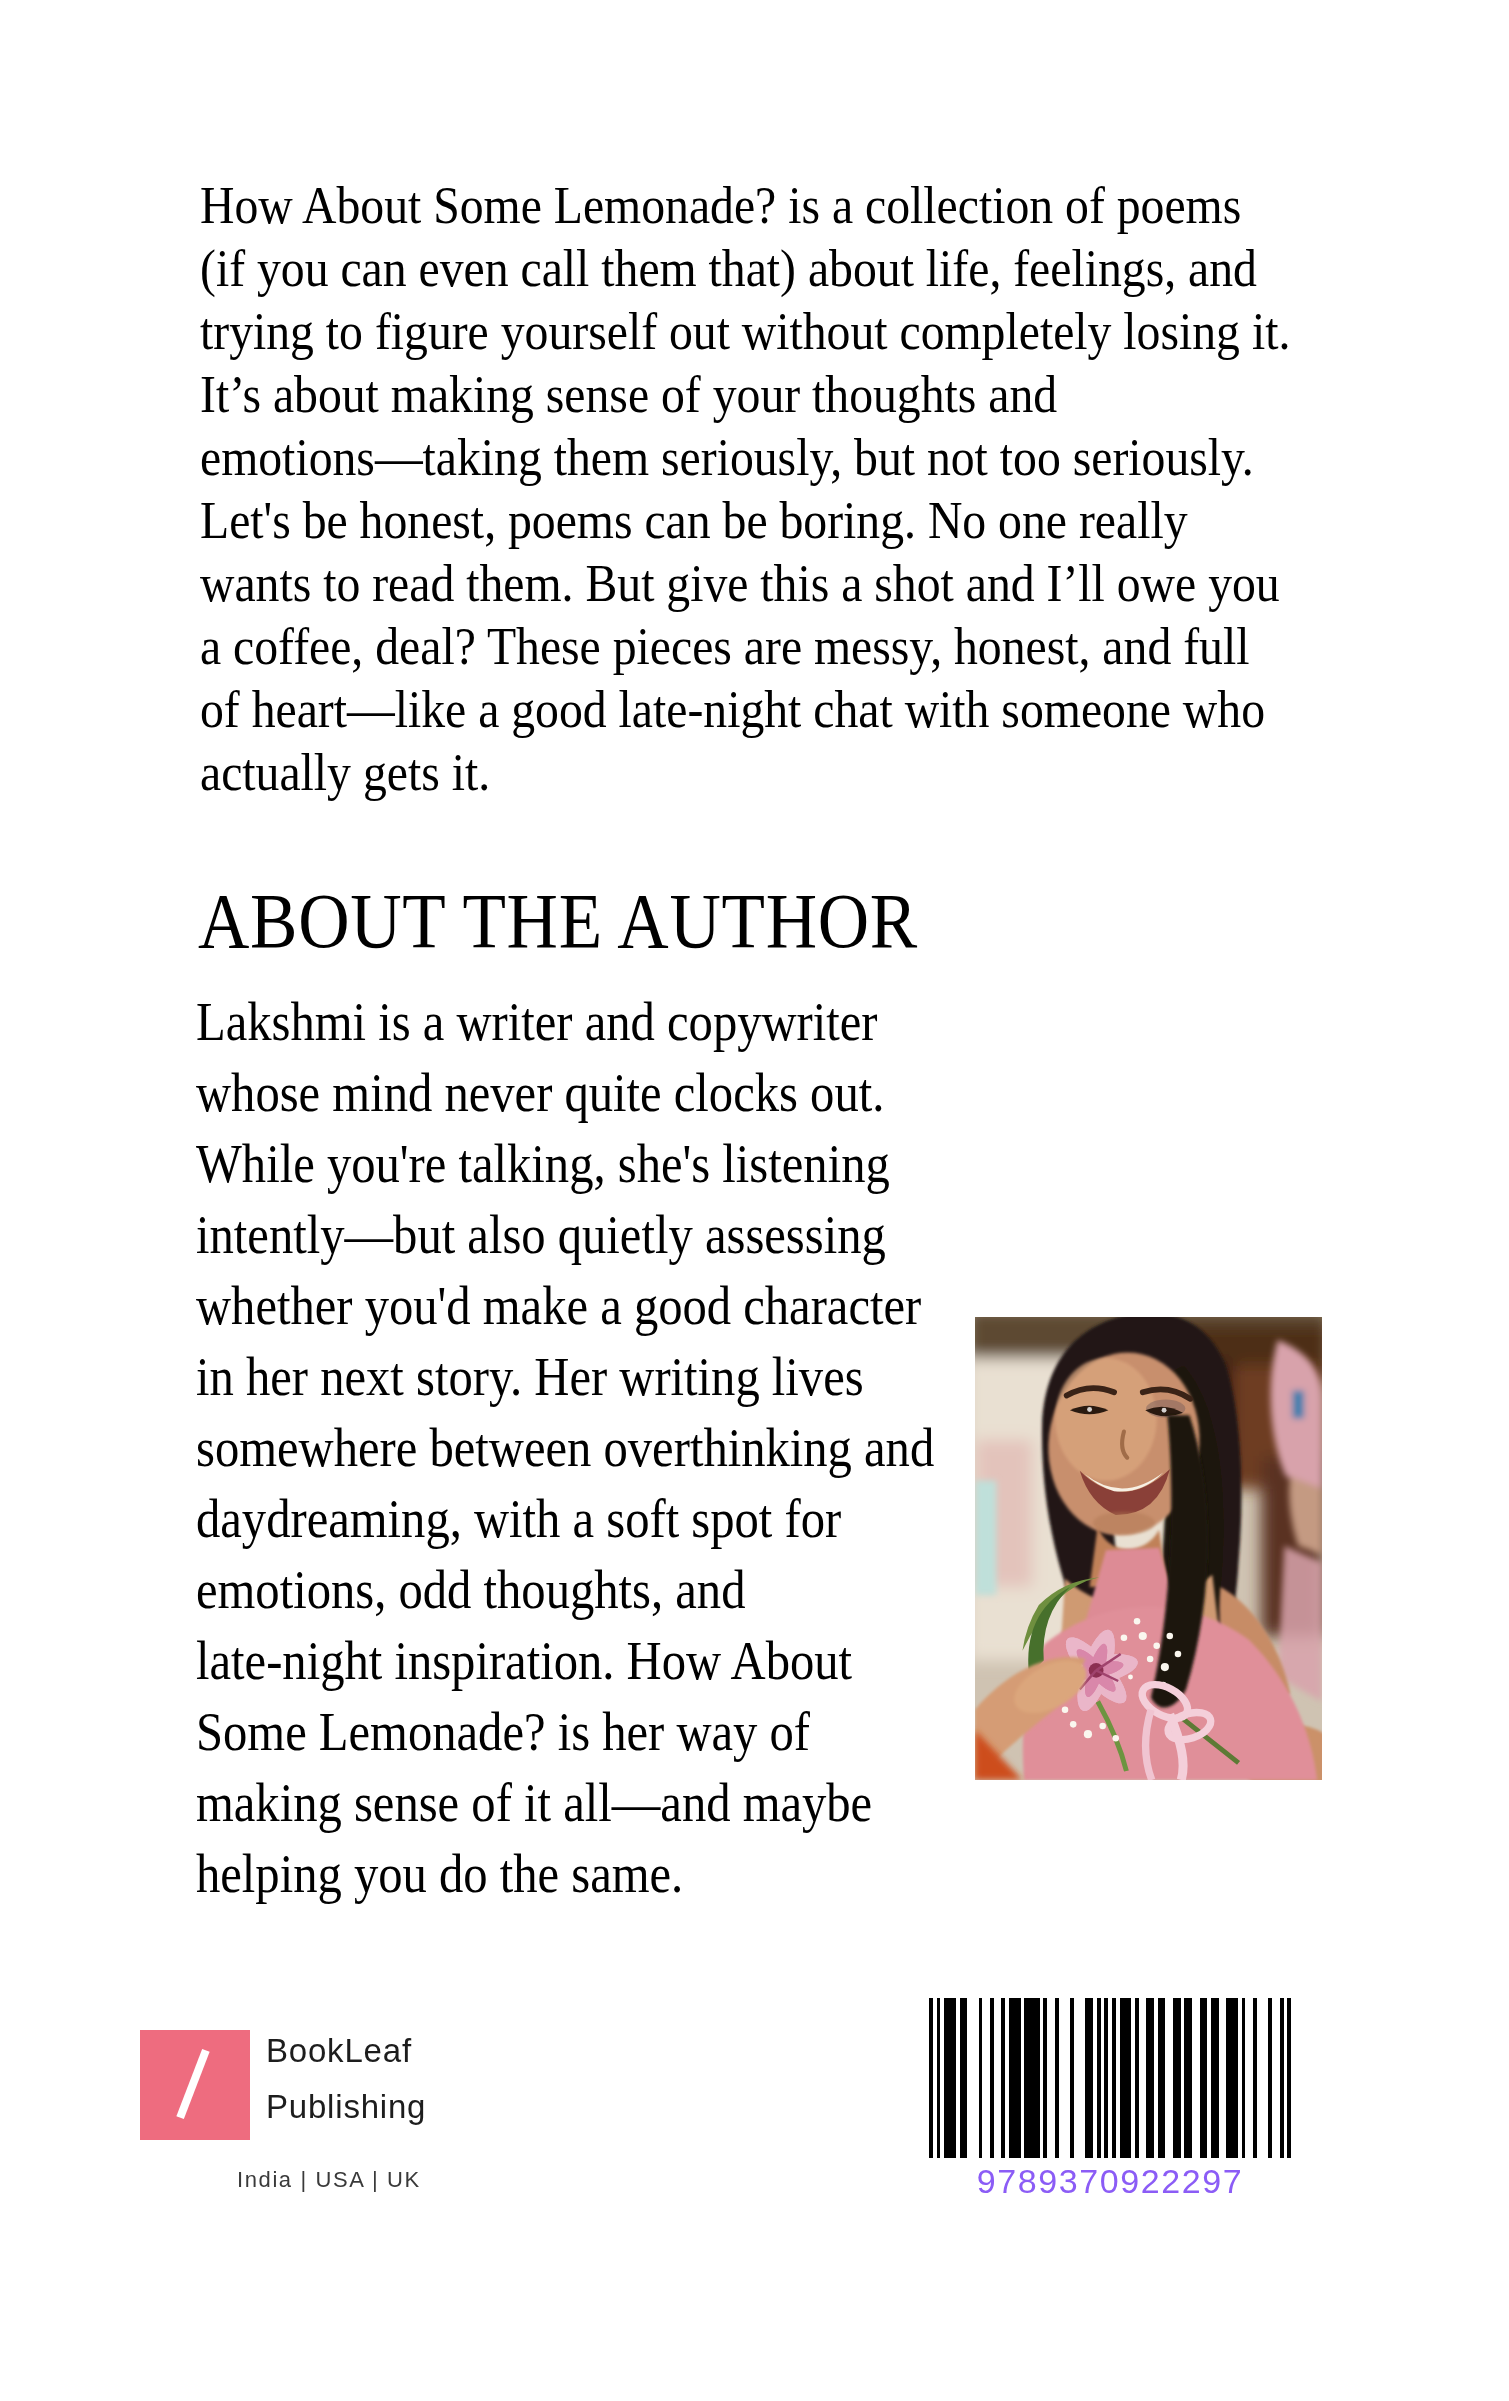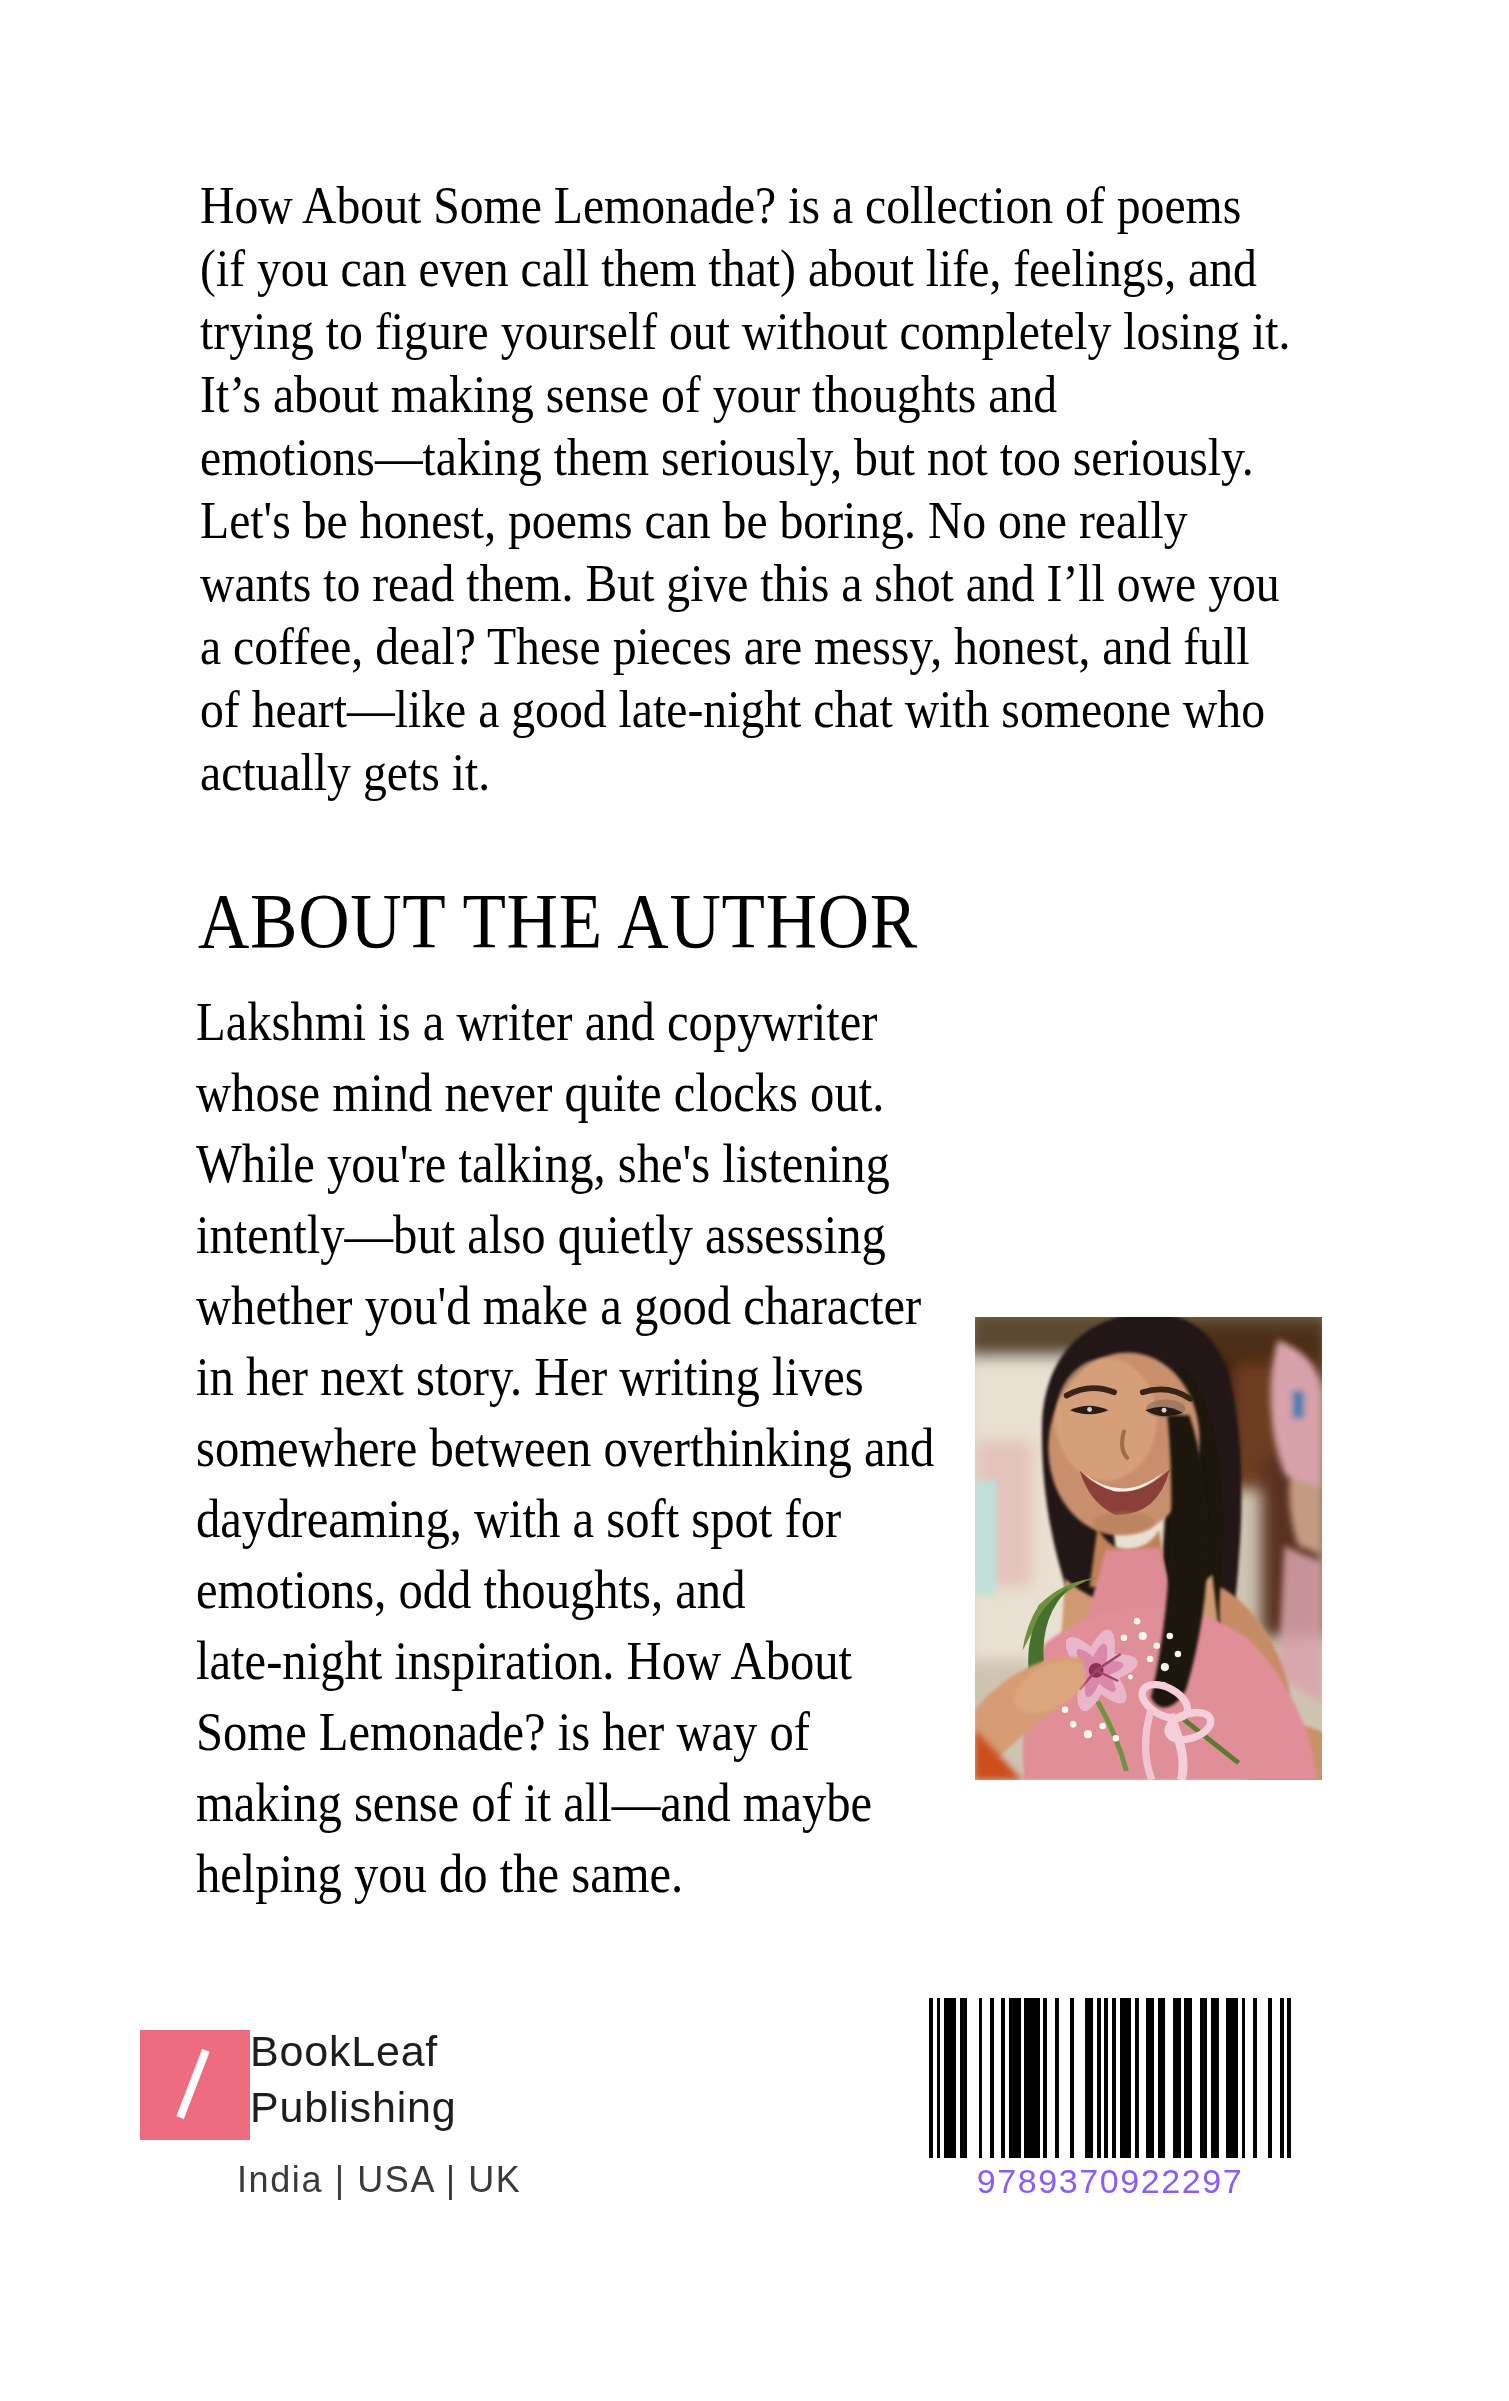--- a/index.html
+++ b/index.html
@@ -67,35 +67,35 @@
     position: absolute;
     left: 49px;
     top: 18px;
     width: 8.2px;
     height: 72px;
     background: #ffffff;
     transform: rotate(21deg);
   }
   .pub-name {
     position: absolute;
-    left: 250px;
+    left: 266px;
     top: 2023px;
     font-family: "Liberation Sans", "DejaVu Sans", sans-serif;
-    font-size: 43px;
+    font-size: 33px;
     line-height: 56px;
     letter-spacing: 0.8px;
     color: #1d1d1d;
     font-weight: 400;
   }
   .pub-regions {
     position: absolute;
     left: 237px;
     top: 2163px;
     font-family: "Liberation Sans", "DejaVu Sans", sans-serif;
-    font-size: 36px;
+    font-size: 22px;
     line-height: 33px;
     letter-spacing: 1.6px;
     color: #3a3a3a;
     font-weight: 300;
   }
   
   .barcode {
     position: absolute;
     left: 929px;
     top: 1998px;

